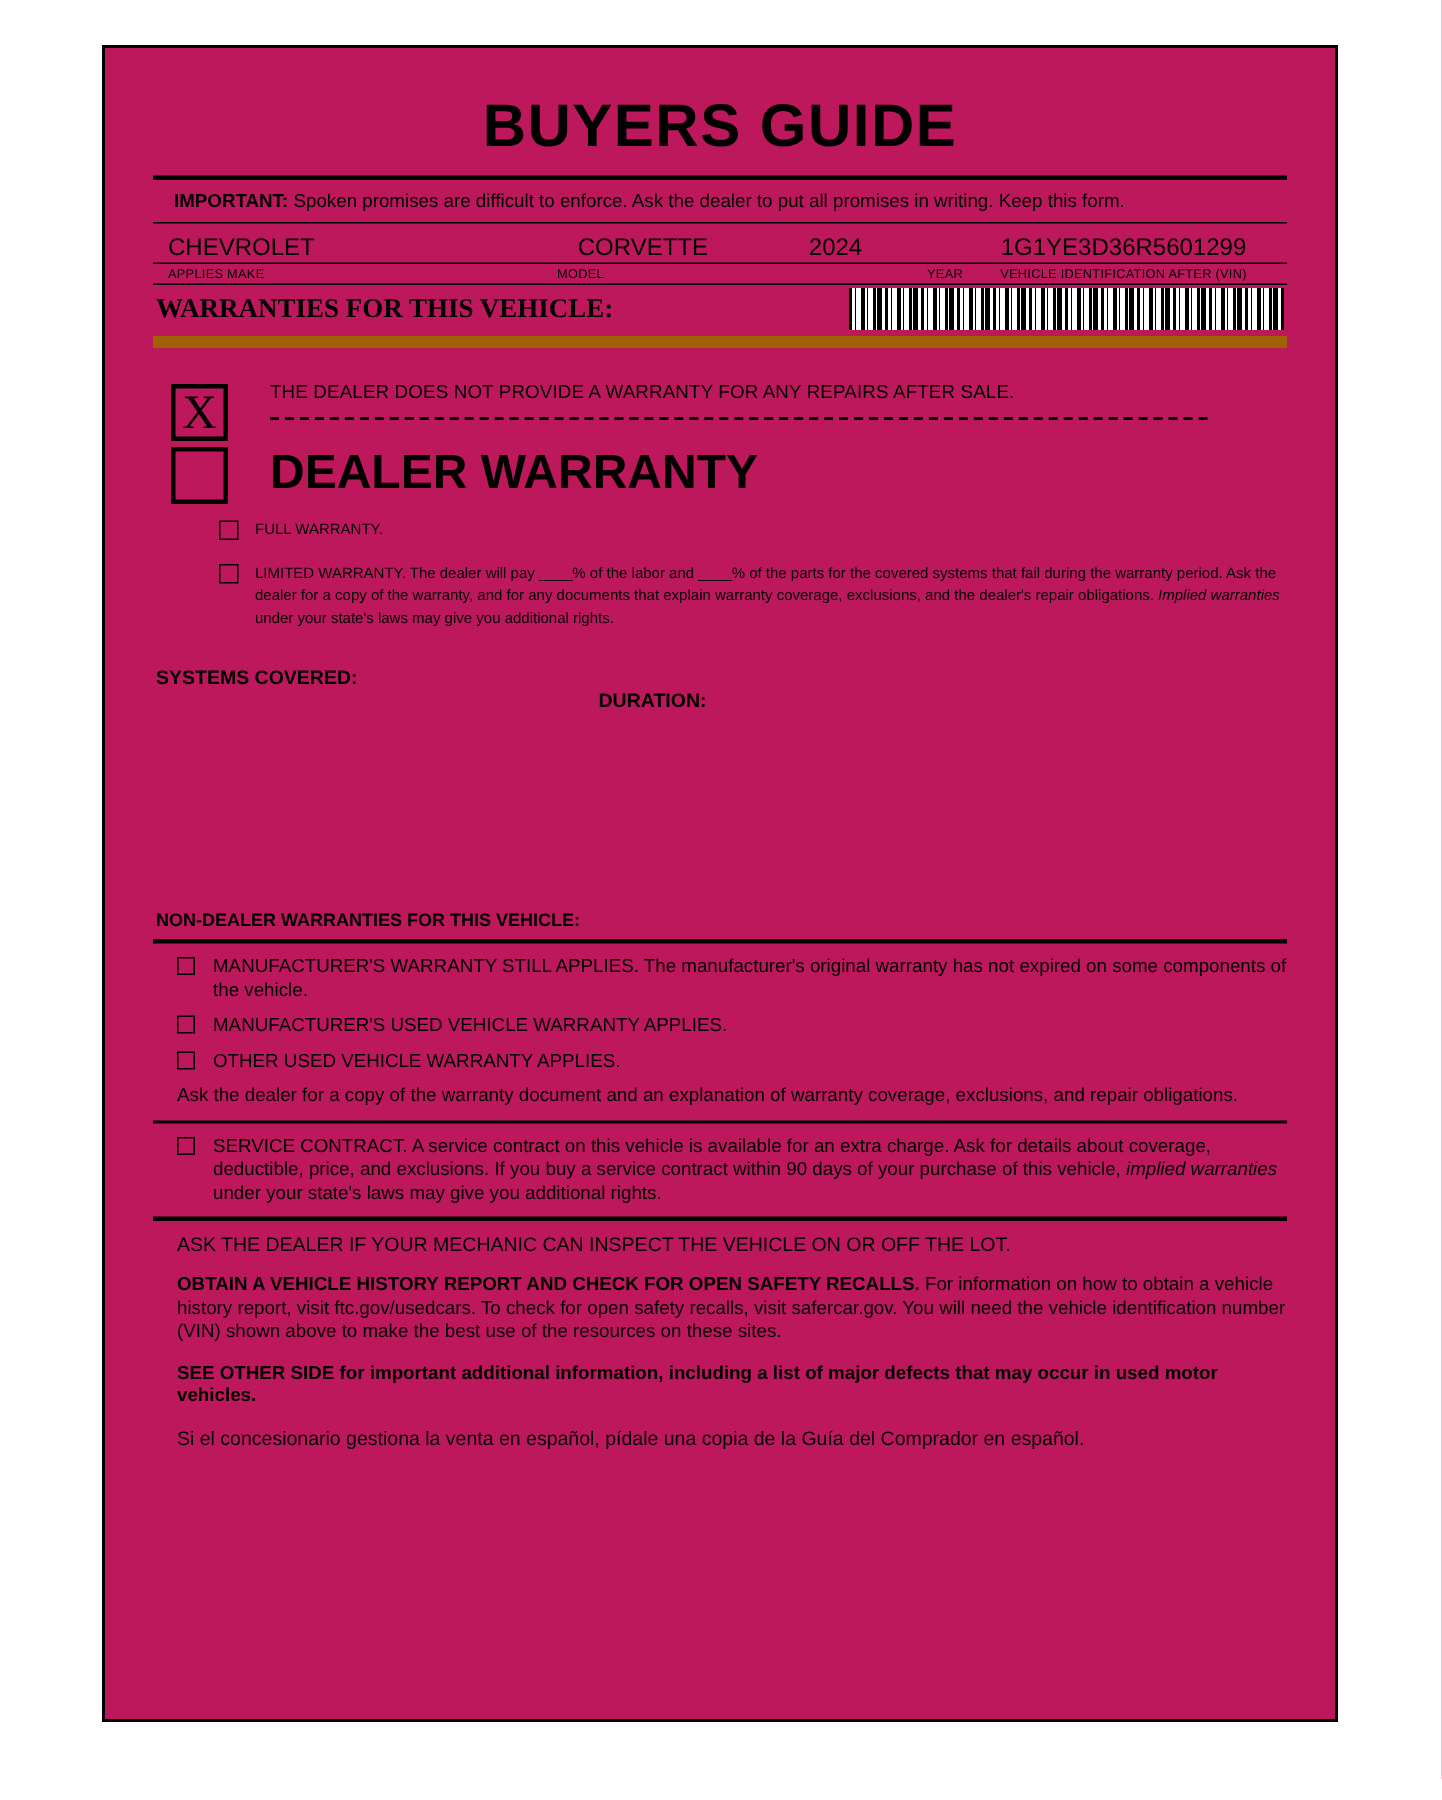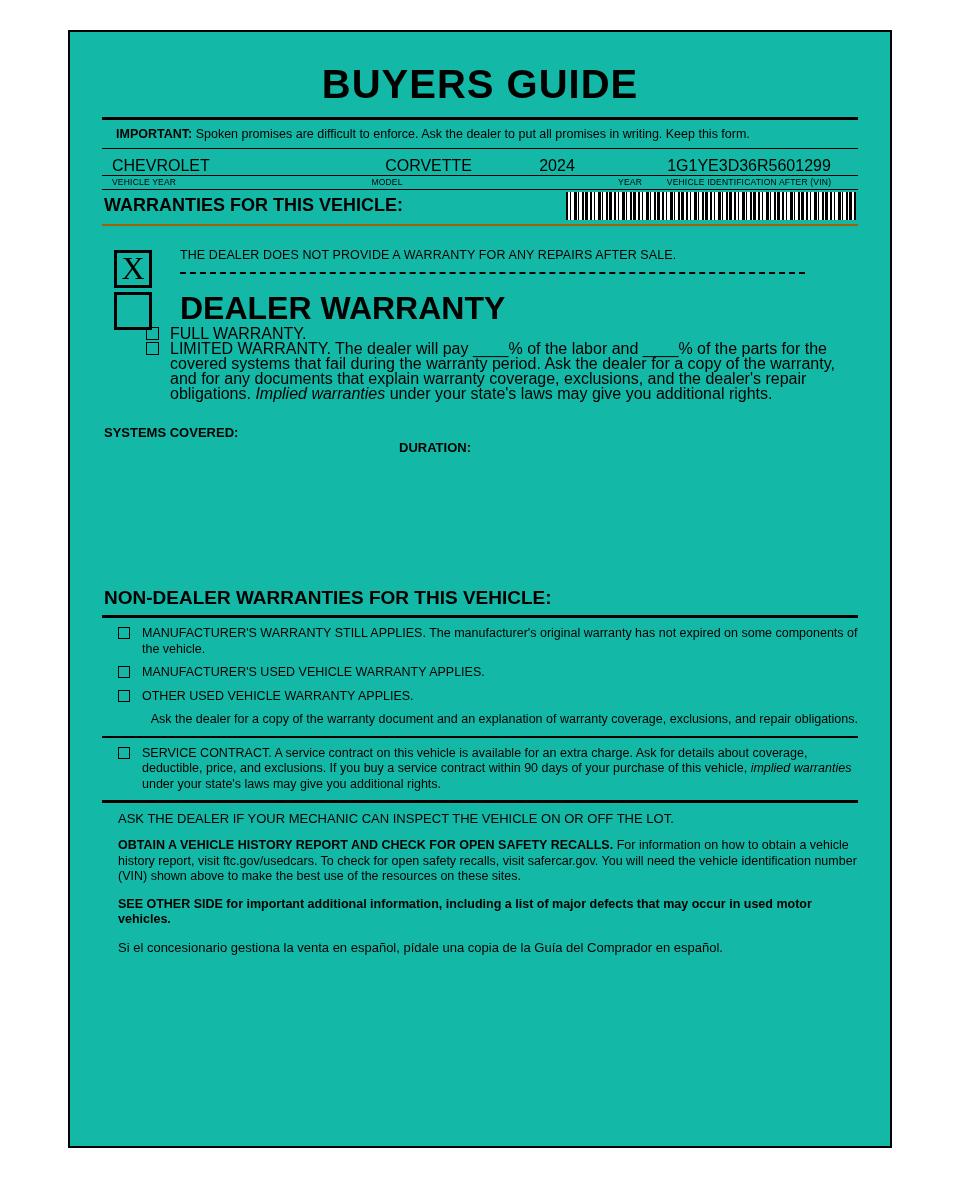--- a/index.html
+++ b/index.html
@@ -14,21 +14,21 @@
     color: #000;
     position: relative;
   }
   .page {
     position: absolute;
     left: 68px;
     top: 30px;
     width: 824px;
     height: 1118px;
     border: 2px solid #000;
-    background: #14b8a6;
+    background: #be185d;
     box-sizing: border-box;
   }
   .inner {
     position: absolute;
     left: 32px;
     top: 18px;
     right: 32px;
     bottom: 18px;
   }
 
@@ -78,21 +78,22 @@
   .l-make { width: 190px; padding-left: 8px; }
   .l-model { width: 170px; text-align: center; }
   .l-year { width: 170px; text-align: right; }
   .l-vin { flex: 1; text-align: center; }
 
   
   .warr-band {
     position: relative;
     height: 34px;
     border-top: 1px solid #000;
-    border-bottom: 2px solid #a16207;
+    border-bottom: 8px solid #a16207;
+    font-family: Liberation Serif, serif;
   }
   .warr-band .label {
     position: absolute;
     left: 2px;
     top: 5px;
     font-size: 18px;
     font-weight: bold;
   }
   .barcode {
     position: absolute;
@@ -156,21 +157,22 @@
   .dealer-title {
     font-size: 32px;
     font-weight: bold;
     line-height: 36px;
   }
 
   
   .chk-row {
     position: relative;
     padding-left: 68px;
-    font-size: 16px;
+    margin-top: 14px;
+    font-size: 10px;
     line-height: 15px;
   }
   .chk-sm {
     position: absolute;
     left: 44px;
     top: 1px;
     width: 13px;
     height: 13px;
     border: 1.5px solid #000;
     box-sizing: border-box;
@@ -184,21 +186,21 @@
     font-size: 13px;
     font-weight: bold;
     padding-left: 2px;
     flex-direction: column;
   }
   .systems-row .dur { margin-left: 295px; }
 
   .blank-area { height: 132px; }
 
   .nondealer-head {
-    font-size: 19px;
+    font-size: 12px;
     font-weight: bold;
     padding-left: 2px;
     margin-bottom: 6px;
   }
 
   .section-rule {
     border-top: 3px solid #000;
     margin: 0 0 8px 0;
   }
   .section-rule-thin {
@@ -220,21 +222,20 @@
     width: 12px;
     height: 12px;
     border: 1.5px solid #000;
     box-sizing: border-box;
   }
   .nd-note {
     padding-left: 16px;
     font-size: 12.5px;
     line-height: 15.5px;
     margin-bottom: 6px;
-    text-align: right;
   }
 
   .bottom-sec {
     font-size: 12.5px;
     line-height: 15.5px;
     padding-left: 16px;
     margin-bottom: 12px;
   }
   .bottom-sec b { font-weight: bold; }
   .bold-line {
@@ -262,21 +263,21 @@
     <div class="rule-thin"></div>
 
     <div class="vehicle-row">
       <div class="v-make">CHEVROLET</div>
       <div class="v-model">CORVETTE</div>
       <div class="v-year">2024</div>
       <div class="v-vin">1G1YE3D36R5601299</div>
     </div>
     <div class="rule-thin"></div>
     <div class="vehicle-labels">
-      <div class="l-make">VEHICLE YEAR</div>
+      <div class="l-make">APPLIES MAKE</div>
       <div class="l-model">MODEL</div>
       <div class="l-year">YEAR</div>
       <div class="l-vin">VEHICLE IDENTIFICATION AFTER (VIN)</div>
     </div>
 
     <div class="warr-band">
       <div class="label">WARRANTIES FOR THIS VEHICLE:</div>
       <div class="barcode"></div>
     </div>
 

